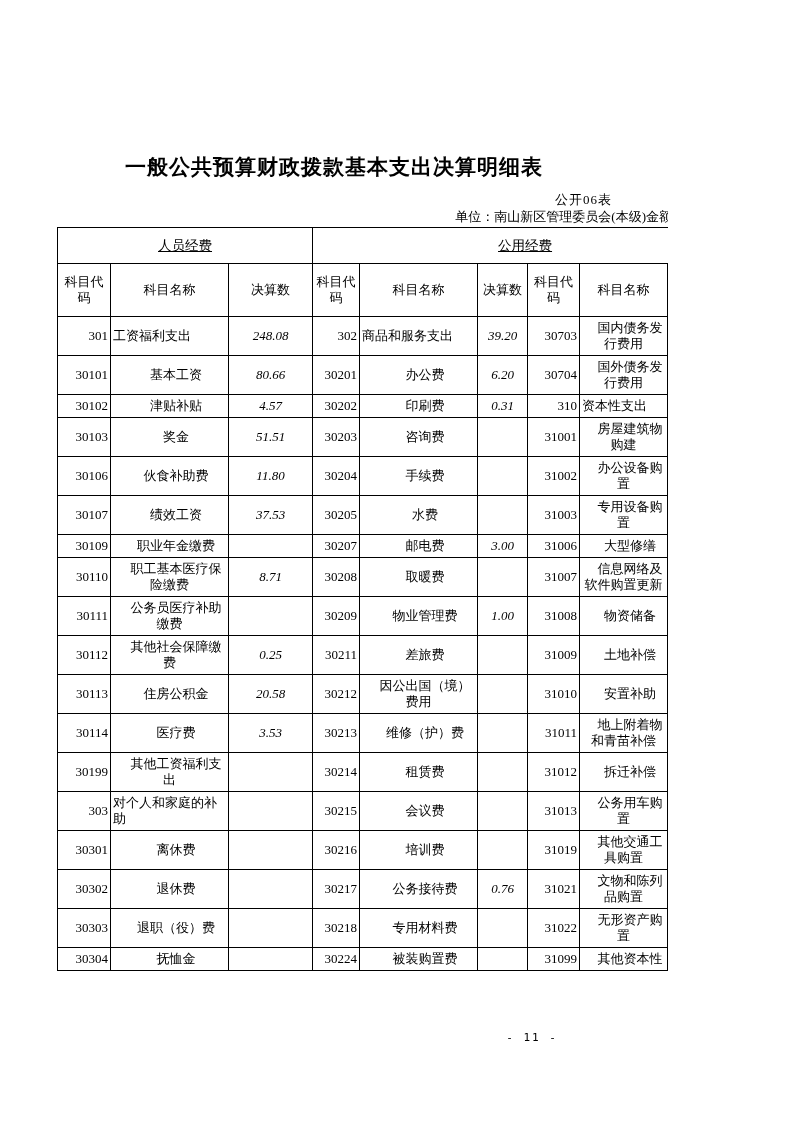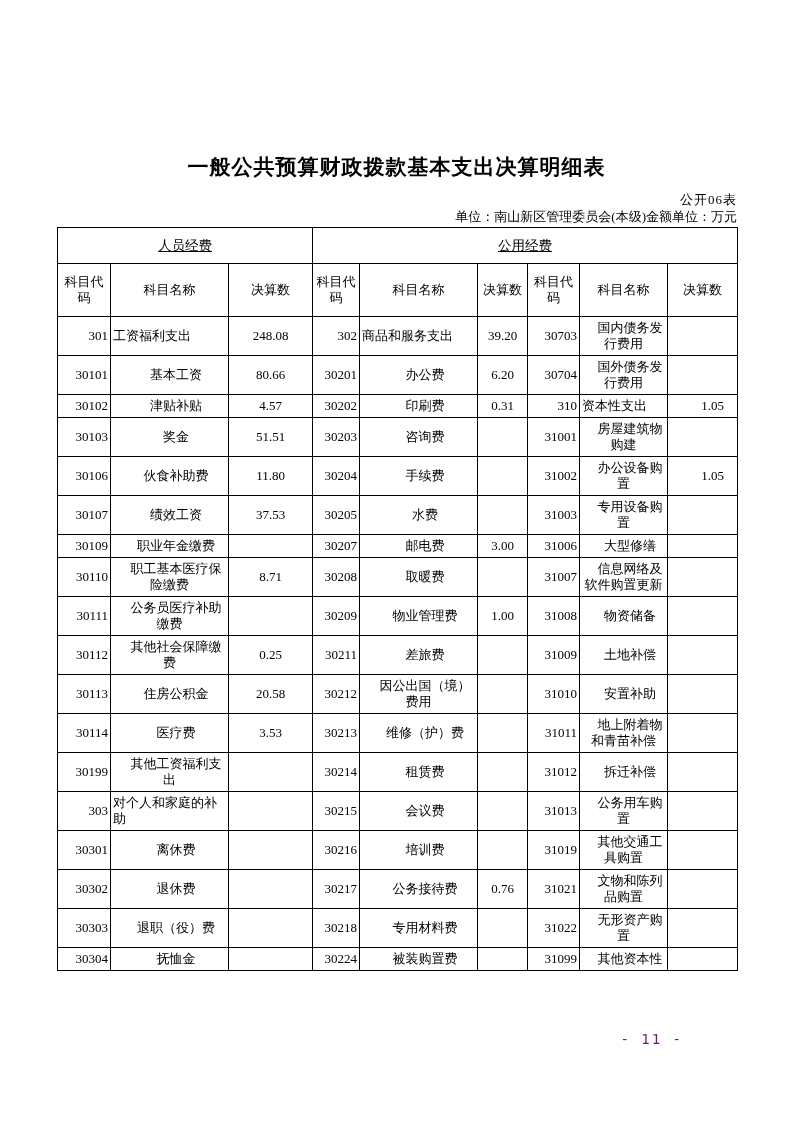--- a/index.html
+++ b/index.html
@@ -1,17 +1,17 @@
 <!DOCTYPE html>
 <html><head>
 <meta charset="utf-8">
 <style>
   html,body{margin:0;padding:0;background:#ffffff;}
   .sheet{
-    position:relative;width:793px;height:1122px;background:#ffffff;overflow:hidden;
+    position:relative;width:668px;height:1122px;background:#ffffff;overflow:hidden;
     font-family:"Liberation Serif","DejaVu Serif",serif;color:#000;
   }
   .title{
     position:absolute;top:153px;left:0;width:100%;text-align:center;
     font-family:"Liberation Sans","DejaVu Sans",sans-serif;
     font-size:21px;font-weight:bold;letter-spacing:1px;
   }
   .form-no{position:absolute;top:191px;right:56px;font-size:13px;letter-spacing:1px;}
   .meta{position:absolute;top:208px;left:57px;width:680px;display:flex;justify-content:flex-end;font-size:13px;}
   table.main{
@@ -21,26 +21,26 @@
   }
   table.main th,table.main td{
     border:1px solid #000;font-weight:normal;line-height:16px;
     padding:3px 2px;vertical-align:middle;overflow:hidden;
   }
   tr.group-row th{height:29px;font-size:13.5px;text-decoration:underline;}
   tr.colhead-row th{height:46px;text-align:center;line-height:16px;}
   td.t-code{text-align:right;}
   td.t-name{text-align:left;}
   td.t-name.sub{text-indent:1em;text-align:center;}
-  td.t-val{text-align:center;}
+  td.t-val{text-align:center;font-style:italic;}
   td.t-val.flushright{text-align:right;padding-right:13px;}
   .pageno{
     position:absolute;top:1031px;right:110px;
     font-family:"DejaVu Sans Mono","Liberation Mono",monospace;
-    font-size:14px;color:#701a75;letter-spacing:2px;
+    font-size:11px;color:#000000;letter-spacing:2px;
   }
 </style>
 </head>
 <body>
 
 <div class="sheet">
 
   <div class="title">一般公共预算财政拨款基本支出决算明细表</div>
 
   <div class="form-no">公开06表</div>

